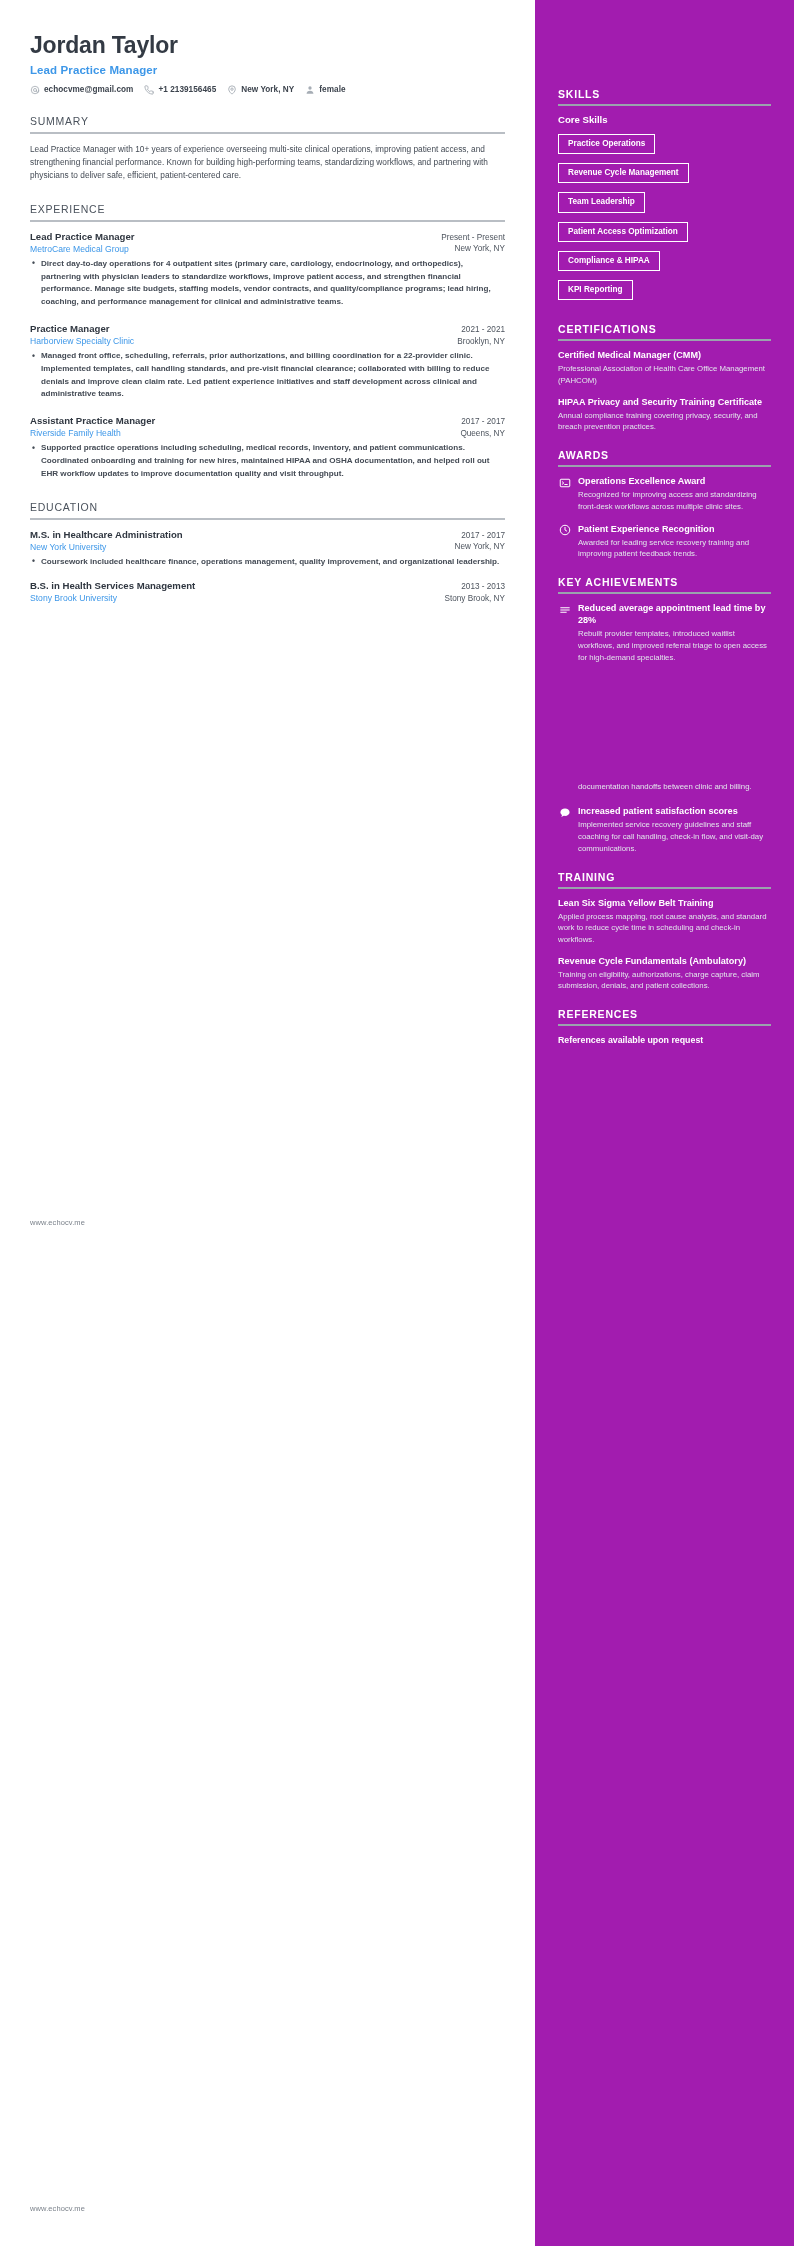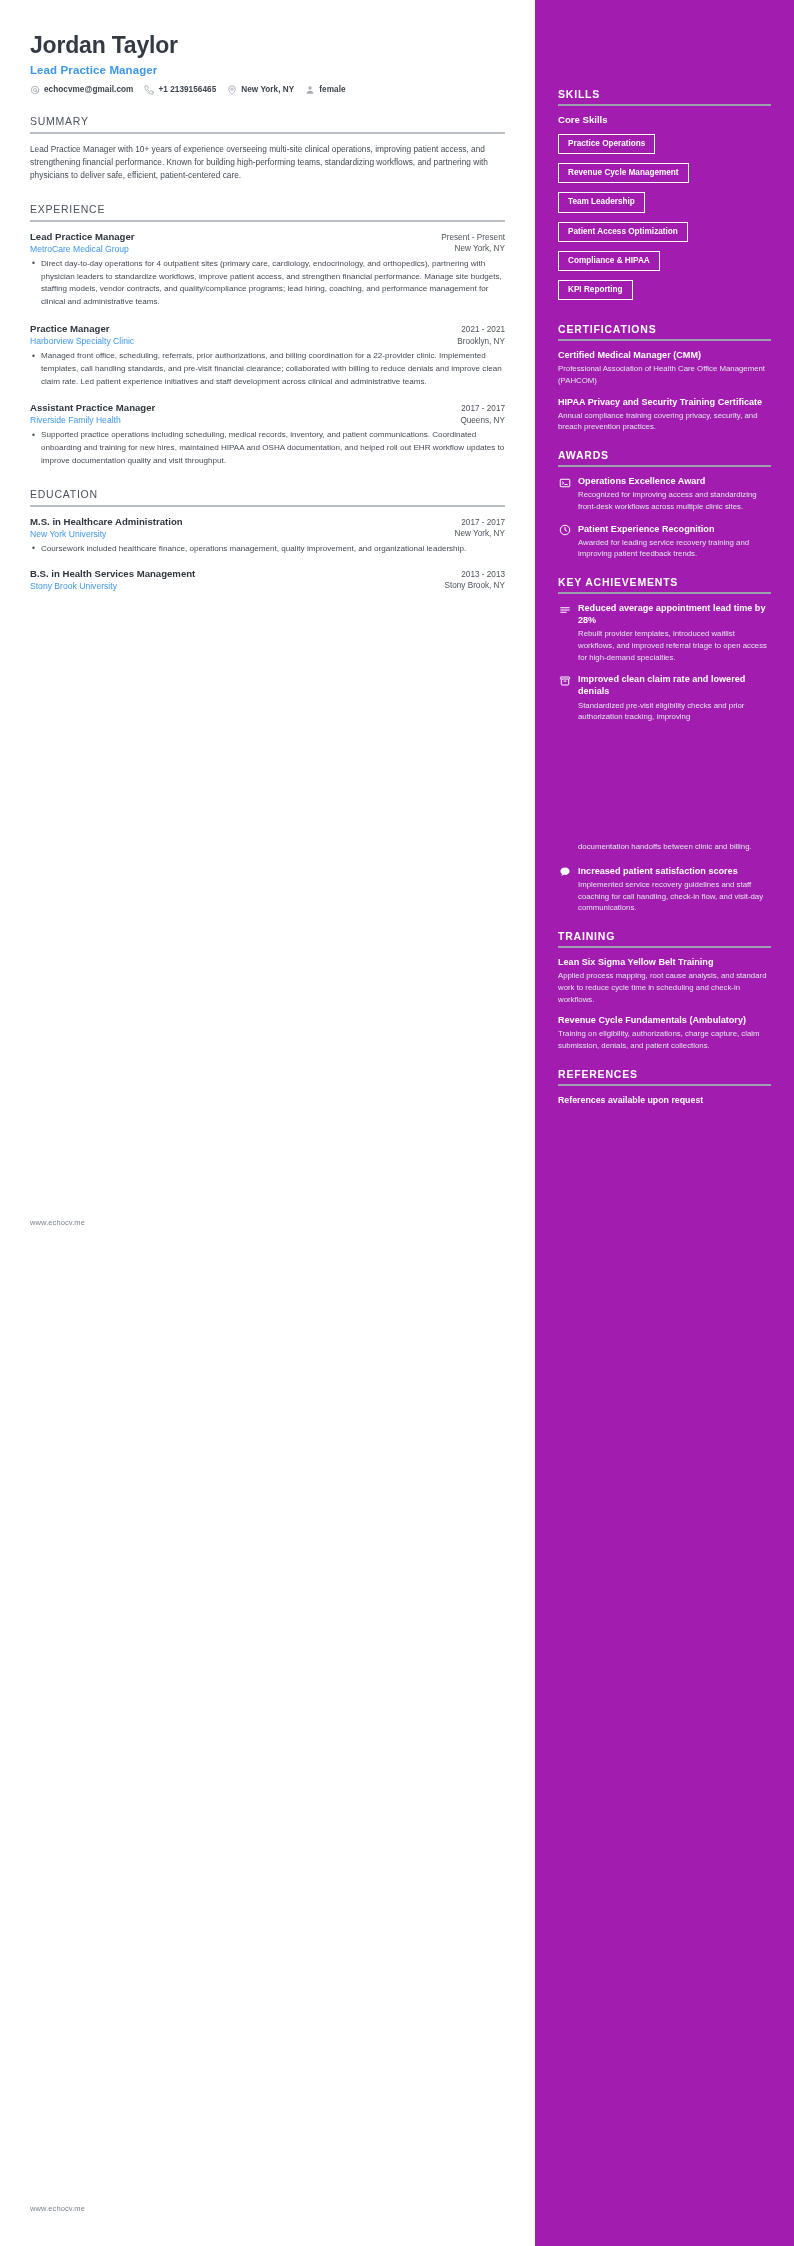--- a/index.html
+++ b/index.html
@@ -114,20 +114,21 @@
   }
   .job-location {
     font-size: 8.2px;
     color: #4d545e;
     white-space: nowrap;
   }
   ul.bullets {
     margin: 4px 0 0 0;
     padding-left: 11px;
     list-style: none;
+    font-weight: bold;
   }
   ul.bullets li {
     position: relative;
     font-size: 8.1px;
     line-height: 1.58;
     color: #444b55;
     margin-bottom: 1px;
     padding-left: 0;
   }
   ul.bullets li:before {
@@ -440,33 +441,20 @@
               <path d="M3.5 12h17"></path>
               <path d="M3.5 16.5h11"></path>
             </svg>
         </span>
         <div class="body">
           <div class="sb-entry-title">Reduced average appointment lead time by 28%</div>
           <div class="sb-entry-desc">Rebuilt provider templates, introduced waitlist workflows, and improved referral triage to open access for high-demand specialties.</div>
         </div>
       </div>
 
-      <div class="icon-entry">
-        <span class="ic">
-          <svg width="12" height="12" viewBox="0 0 24 24" fill="none" stroke="currentColor" stroke-width="2">
-              <rect x="2.8" y="4" width="18.4" height="4" rx="1"></rect>
-              <path d="M4.6 8.2v10.3a1.5 1.5 0 0 0 1.5 1.5h11.8a1.5 1.5 0 0 0 1.5-1.5V8.2"></path>
-              <path d="M9.8 12.2h4.4" stroke-linecap="round"></path>
-            </svg>
-        </span>
-        <div class="body">
-          <div class="sb-entry-title">Improved clean claim rate and lowered denials</div>
-          <div class="sb-entry-desc">Standardized pre-visit eligibility checks and prior authorization tracking, improving</div>
-        </div>
-      </div>
 
       <div class="spacer-gap"></div>
 
       <div class="icon-entry">
         <span class="ic"></span>
         <div class="body">
           <div class="sb-entry-desc" style="margin-top:0">documentation handoffs between clinic and billing.</div>
         </div>
       </div>
 

